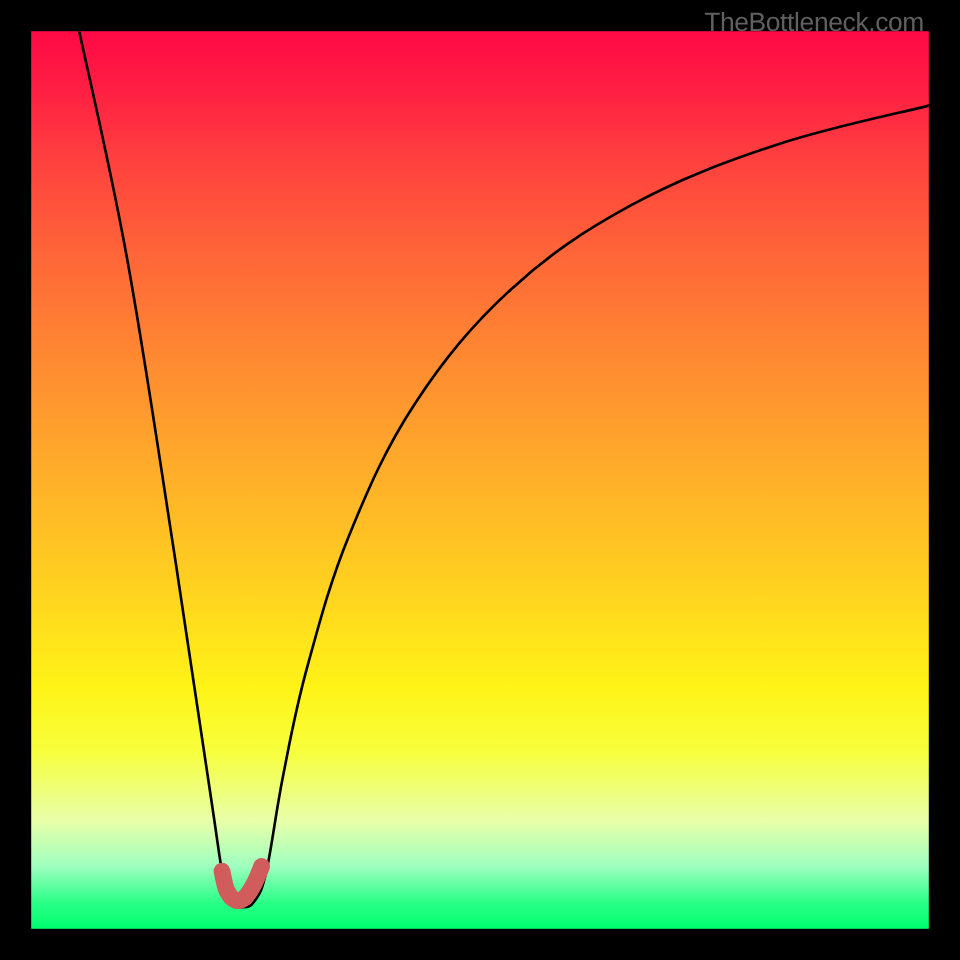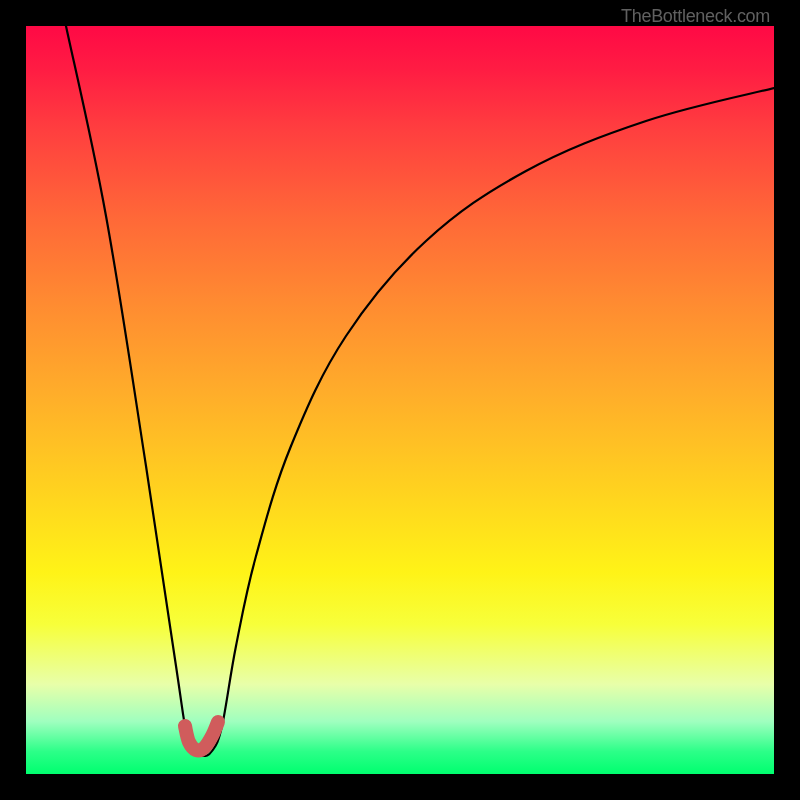--- a/index.html
+++ b/index.html
@@ -39,21 +39,21 @@
       #2cff88 97%,
       #00ff6f 100%
     );
     box-sizing: border-box;
   }
   .watermark {
     position: absolute;
     top: 6px;
     right: 30px;
     color: #606060;
-    font-size: 18px;
+    font-size: 22px;
     font-weight: 500;
     letter-spacing: -0.3px;
     user-select: none;
   }
   svg.curve {
     position: absolute;
     left: 0;
     top: 0;
     width: 748px;
     height: 748px;

